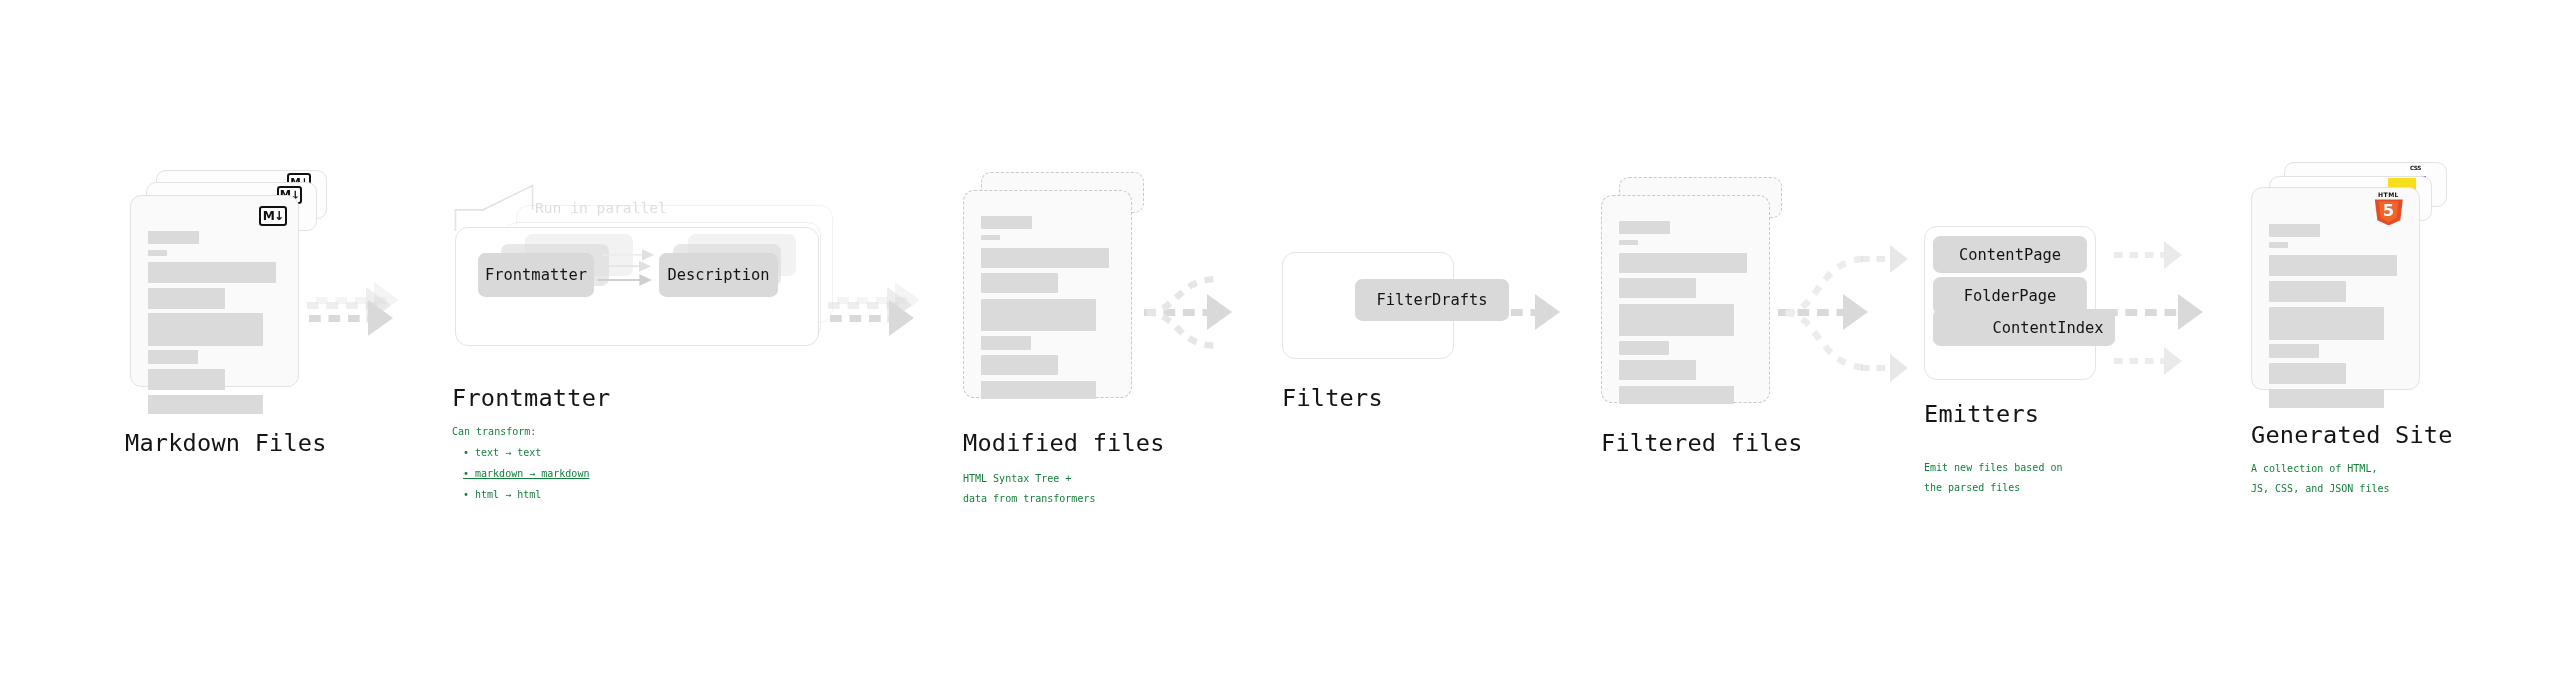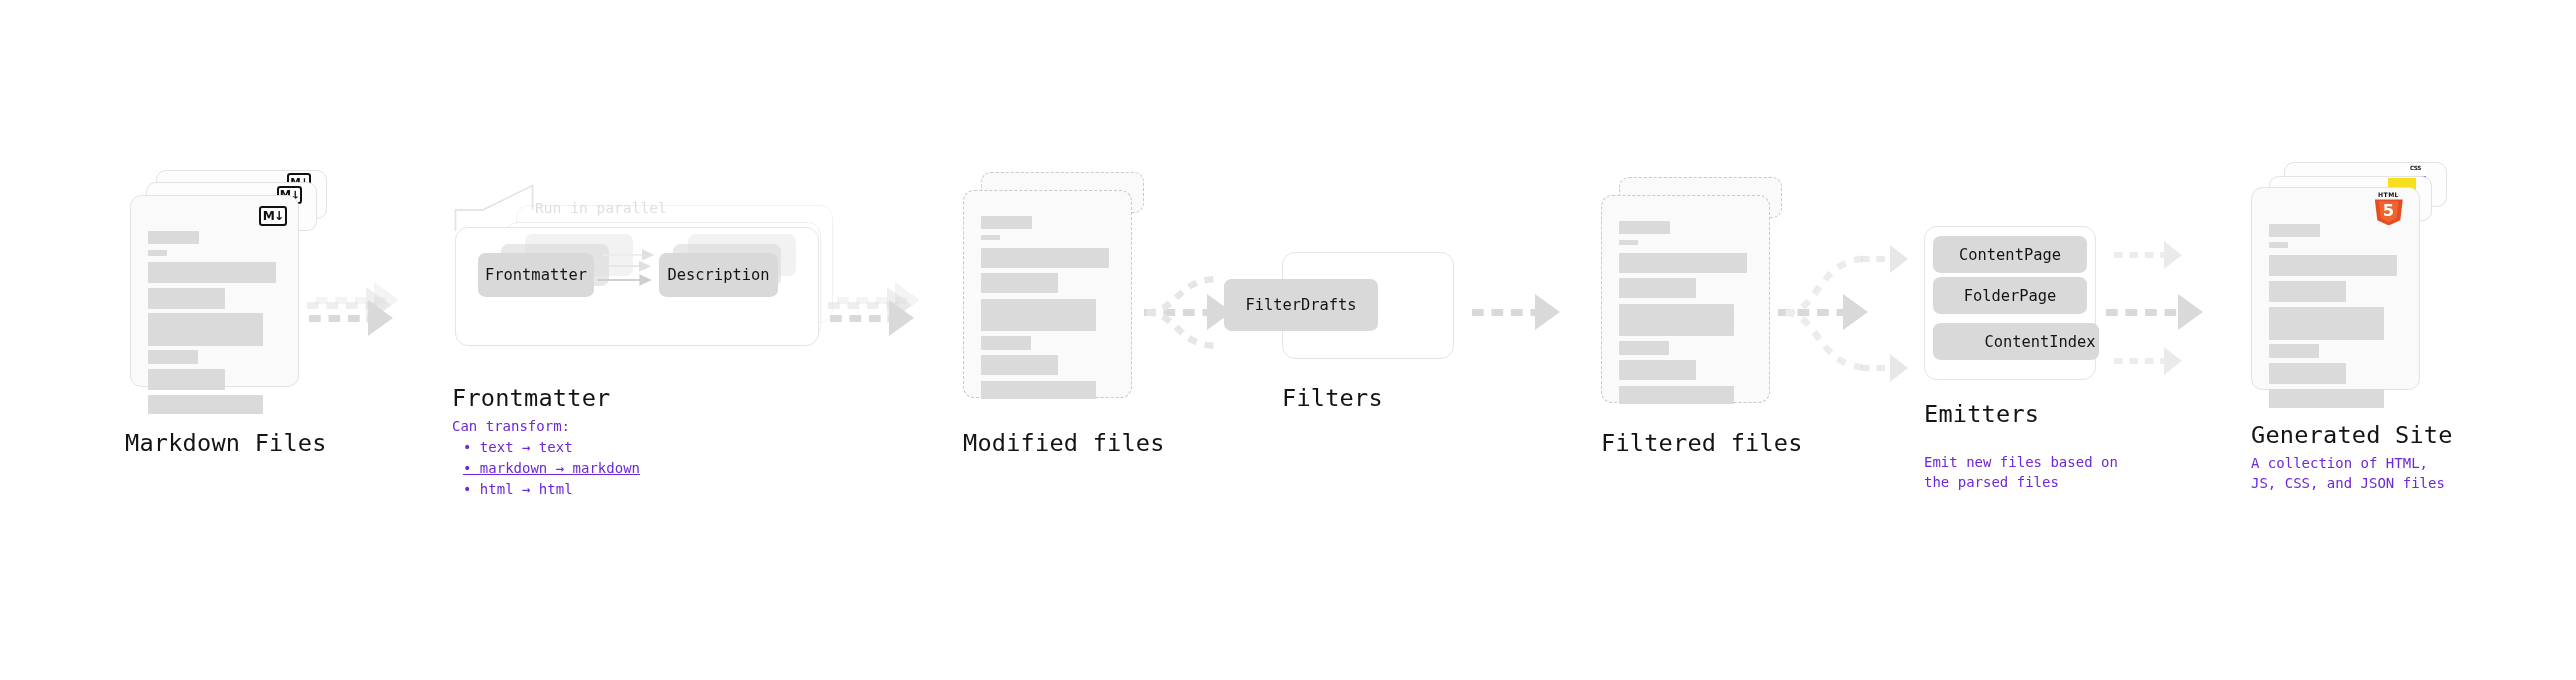--- a/index.html
+++ b/index.html
@@ -13,22 +13,23 @@
   
   .stage-title{
     position:absolute;
     font-family:"DejaVu Sans Mono","Liberation Mono",monospace;
     font-size:23.6px;font-weight:400;color:#141414;letter-spacing:0.2px;
     white-space:nowrap;
   }
   .stage-desc{
     position:absolute;
     font-family:"DejaVu Sans Mono","Liberation Mono",monospace;
-    font-size:14px;line-height:20.3px;color:#6d28d9;
+    font-size:10px;line-height:20.3px;color:#15803d;
     white-space:pre-line;
+    margin-top:6px;
   }
 
   
   .doc{
     position:absolute;border-radius:11.4px;
     background:#fafafa;border:1.3px solid #e2e2e2;
     box-sizing:border-box;
   }
   .doc.dashed{background:#fafafa;border:1.3px dashed #c9c9c9;}
   .doc .bar{position:absolute;background:#dadada;border-radius:0.8px;}
@@ -218,32 +219,34 @@
       <div class="bar" style="left:17px;top:57px;width:128px;height:20.3px;"></div>
       <div class="bar" style="left:17px;top:82px;width:77px;height:20.3px;"></div>
       <div class="bar" style="left:17px;top:108px;width:115px;height:32.5px;"></div>
       <div class="bar" style="left:17px;top:145px;width:50px;height:14px;"></div>
       <div class="bar" style="left:17px;top:164px;width:77px;height:20.3px;"></div>
       <div class="bar" style="left:17px;top:190px;width:115px;height:18.7px;"></div>
     </div>
   </div>
 
   <div class="stage-title" style="left: 963px; top: 429px;">Modified files</div>
+  <div class="stage-desc" style="left: 963px; top: 463px;">HTML Syntax Tree +
+data from transformers</div>
 
   <div class="arrow" style="left:1144px;top:288px;width:106px;height:49px;">
     <div class="dash" style="width:81px;left:0px;top:50%;"></div>
     <div class="head" style="left:63px;top:50%;"></div>
   </div>
   <svg class="overlay" width="122" height="81" style="left:1138px;top:276px;" viewBox="0 0 150 100">
     <path d="M10,45 C48,45 48,4 96,4" fill="none" stroke="#e6e6e6" stroke-width="8" stroke-dasharray="11 10" stroke-linecap="butt"></path>
     <path d="M10,45 C48,45 48,86 96,86" fill="none" stroke="#e6e6e6" stroke-width="8" stroke-dasharray="11 10" stroke-linecap="butt"></path>
   </svg>
 
   <div class="groupbox" style="left:1282px;top:252px;width:172px;height:107px;"></div>
-  <div class="chip" style="left:1224px;top:279px;width:154px;height:52px;">FilterDrafts</div>
+  <div class="chip" style="left:1355px;top:279px;width:154px;height:42px;">FilterDrafts</div>
 
   <div class="stage-title" style="left: 1282px; top: 384px;">Filters</div>
 
   <div class="arrow" style="left:1472px;top:288px;width:106px;height:49px;">
     <div class="dash" style="width:81px;left:0px;top:50%;"></div>
     <div class="head" style="left:63px;top:50%;"></div>
   </div>
 
   <div class="stack" style="left:1601px;top:185px;">
     <div class="doc dashed" style="left:18px;top:-8.1px;width:163px;height:41px;border-radius:9.8px;"></div>
@@ -274,21 +277,21 @@
     <div class="head" style="left:29px;top:50%;"></div>
   </div>
   <div class="arrow small" style="left:1861px;top:354px;width:65px;height:28px;opacity:.62;">
     <div class="dash" style="width:41px;left:0px;top:50%;"></div>
     <div class="head" style="left:29px;top:50%;"></div>
   </div>
 
   <div class="groupbox" style="left:1924px;top:226px;width:172px;height:154px;"></div>
   <div class="chip" style="left:1933px;top:236px;width:154px;height:37px;">ContentPage</div>
   <div class="chip" style="left:1933px;top:277px;width:154px;height:37px;">FolderPage</div>
-  <div class="chip" style="left:1933px;top:323px;width:166px;height:37px;padding-left:48px;">ContentIndex</div>
+  <div class="chip" style="left:1933px;top:309px;width:182px;height:37px;padding-left:48px;">ContentIndex</div>
 
   <div class="stage-title" style="left: 1924px; top: 400px;">Emitters</div>
   <div class="stage-desc" style="left: 1924px; top: 452px;">Emit new files based on
 the parsed files</div>
 
   <div class="arrow small" style="left:2114px;top:241px;width:89px;height:28px;opacity:.55;">
     <div class="dash" style="width:63px;left:0px;top:50%;"></div>
     <div class="head" style="left:50px;top:50%;"></div>
   </div>
   <div class="arrow" style="left:2106px;top:288px;width:114px;height:49px;">

